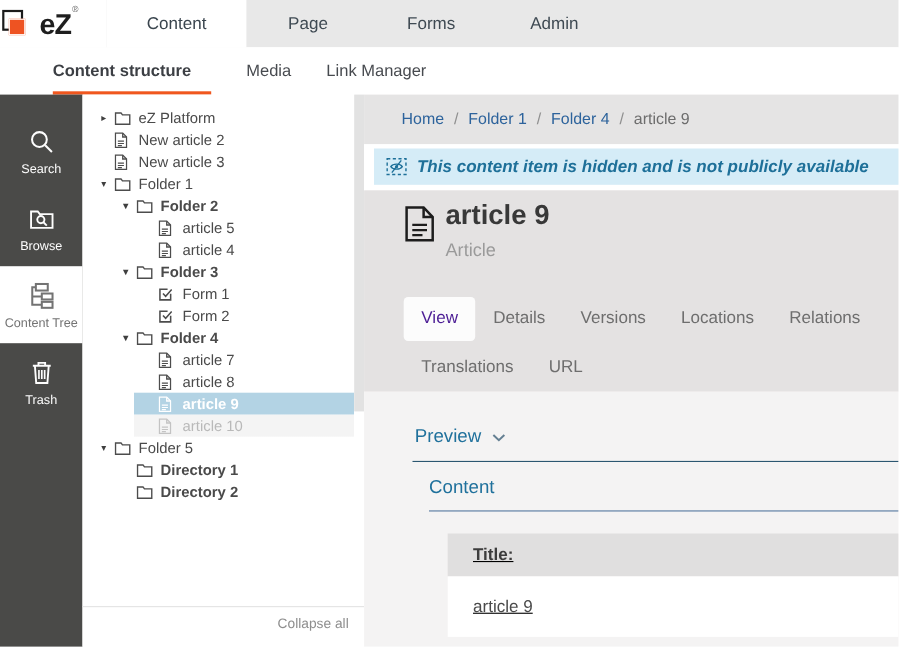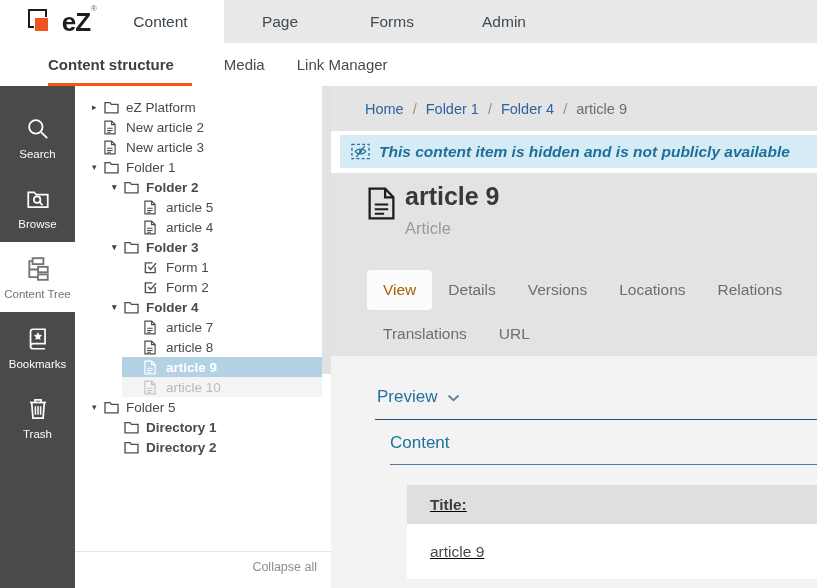--- a/index.html
+++ b/index.html
@@ -1,21 +1,21 @@
 <!DOCTYPE html>
 <html><head>
 <meta charset="utf-8">
 <style>
   html,body{margin:0;padding:0;}
   .app{position:relative;width:817px;height:588px;overflow:hidden;background:#fff;
        font-family:"Liberation Sans",sans-serif;-webkit-font-smoothing:antialiased;}
 
   
   .topbar{position:absolute;left:0;top:0;width:817px;height:43px;background:#e8e8e8;display:flex;}
-  .logo-box{width:97px;height:43px;background:#fff;display:flex;align-items:center;justify-content:flex-end;cursor:pointer;}
+  .logo-box{width:97px;height:43px;background:#fff;display:flex;align-items:center;justify-content:flex-start;cursor:pointer;}
   .logo-squares{position:relative;width:32px;height:27px;margin-right:4px;}
   .sq-white{position:absolute;left:2px;top:1px;width:15px;height:15px;background:#fff;border:2.6px solid #1b1b1b;}
   .sq-orange{position:absolute;left:8px;top:9px;width:13px;height:13px;background:#ee5322;border:1.5px solid #fff;}
   .logo-text{font-size:26px;font-weight:600;color:#1e1e1e;letter-spacing:-1px;line-height:1;}
   .logo-reg{font-size:8px;color:#6b6b6b;align-self:flex-start;margin:4px 0 0 1px;}
   .top-nav{display:flex;height:43px;}
   .top-nav-item{width:112px;height:43px;display:flex;align-items:center;justify-content:center;
       font-size:15.5px;color:#3f4a53;cursor:pointer;}
   .top-nav-item.active{width:127px;background:#fff;color:#3a454e;}
 
@@ -66,21 +66,21 @@
   .alert-text{font-size:15.5px;font-style:italic;color:#1e7099;font-weight:bold;}
   .alert-eye{color:#1e7099;display:flex;}
 
   .title-band{position:relative;margin-top:5px;height:183px;background:#e4e2e2;}
   .doc-icon{position:absolute;left:37px;top:14px;color:#1d1d1d;}
   .page-title{position:absolute;left:74px;top:9px;font-size:25px;font-weight:bold;color:#383838;}
   .page-type{position:absolute;left:74px;top:46px;font-size:16.5px;color:#9a9a9a;}
   .tab-row{position:absolute;left:36px;display:flex;}
   .tab-row.r1{top:97px;} .tab-row.r2{top:141px;}
   .tab{padding:11px 16px;font-size:15.5px;color:#6e6e6e;cursor:pointer;border-radius:4px;white-space:nowrap;}
-  .tab.active{background:#fcfcfc;color:#a16207;}
+  .tab.active{background:#fcfcfc;color:#4c1d95;}
 
   .body-band{height:232px;background:#f4f3f3;overflow:hidden;}
   .preview-head{margin:31px 0 0 46px;font-size:17px;color:#20719c;display:flex;align-items:center;gap:10px;cursor:pointer;}
   .hr1{margin:12px 0 0 44px;border-top:1px solid #2b5670;}
   .content-head{margin:13px 0 0 59px;font-size:17px;color:#20719c;}
   .hr2{margin:11px 0 0 59px;border-top:1px solid #54789f;}
   .field-card{margin:20px 0 0 76px;width:calc(100% - 76px);text-decoration:underline;}
   .field-head{height:39px;background:#e0dfdf;display:flex;align-items:center;padding-left:23px;
       font-size:15.5px;font-weight:bold;color:#3d3d3d;}
   .field-val{height:55px;background:#fff;display:flex;align-items:center;padding-left:23px;
@@ -141,29 +141,20 @@
           <rect x="12" y="10" width="9" height="5"></rect>
           <rect x="12" y="17" width="9" height="5"></rect>
           <path d="M7 4.7 H4 V12.5 H12 M4 12.5 V19.5 H12"></path>
         </svg>
       </span>
       <span class="side-label">Content Tree</span>
     </div>
     <div class="side-item">
       <span class="side-icon">
         <svg viewBox="0 0 24 24" width="26" height="26" fill="none" stroke="currentColor" stroke-width="1.6">
-          <path d="M18.5 21 H7.5 a2.4 2.4 0 0 1 -2.4 -2.4 V5.4 A2.4 2.4 0 0 1 7.5 3 H18.5 V16.2 H7.5 a2.4 2.4 0 0 0 0 4.8"></path>
-          <path d="M12 5.6 l1.2 2.4 2.6 .4 -1.9 1.9 .4 2.6 -2.3 -1.2 -2.3 1.2 .4 -2.6 -1.9 -1.9 2.6 -.4 z" fill="currentColor" stroke="none"></path>
-        </svg>
-      </span>
-      <span class="side-label">Bookmarks</span>
-    </div>
-    <div class="side-item">
-      <span class="side-icon">
-        <svg viewBox="0 0 24 24" width="26" height="26" fill="none" stroke="currentColor" stroke-width="1.6">
           <path d="M4.5 6 H19.5"></path>
             <path d="M9.2 6 V3.6 H14.8 V6"></path>
           <path d="M6.2 6 l1.1 14.5 h9.4 L17.8 6"></path>
           <path d="M9.6 9.5 V17.2 M12 9.5 V17.2 M14.4 9.5 V17.2" stroke-width="1.4"></path>
         </svg>
       </span>
       <span class="side-label">Trash</span>
     </div>
   </aside>
 

